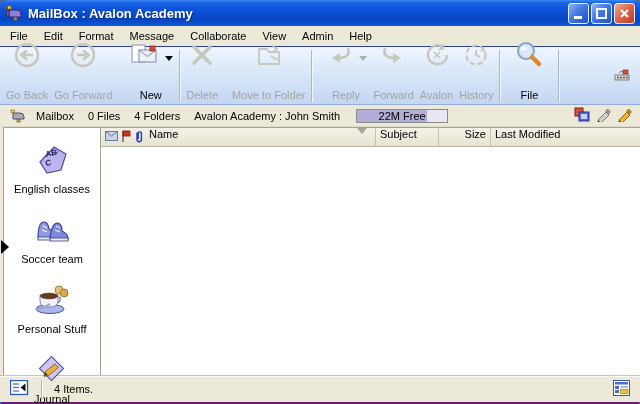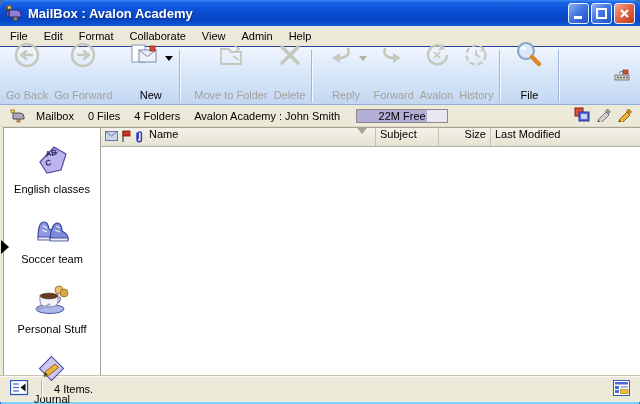--- a/index.html
+++ b/index.html
@@ -1,17 +1,17 @@
 <!DOCTYPE html>
 <html><head>
 <meta charset="utf-8">
 <style>
   html,body{margin:0;padding:0;background:#3a6ea5;}
   *{box-sizing:border-box;font-family:"Liberation Sans",sans-serif;}
-  .window{width:640px;height:404px;position:relative;background:#7dd3fc;
+  .window{width:640px;height:404px;position:relative;background:#701a75;
     border-radius:8px 8px 0 0;overflow:hidden;
     box-shadow:inset -1px 0 0 #3a6fd8, inset 1px 0 0 #3a6fd8;}
   
   .titlebar{height:26px;display:flex;align-items:center;padding:0 5px 0 6px;
     background:linear-gradient(180deg,#3a8af2 0%,#1a63e6 10%,#0b50d8 40%,#0746c2 75%,#0b52d2 92%,#1160e0 100%);}
   .app-icon{width:18px;height:16px;margin-right:4px;display:inline-flex;}
   .title-text{color:#fff;font-size:13px;font-weight:bold;flex:1;
     text-shadow:1px 1px 1px #10308c;white-space:nowrap;overflow:hidden;}
   .win-controls{display:flex;}
   .wc{width:21px;height:21px;border:1px solid #e8f0fc;border-radius:3px;margin-left:2px;
@@ -106,20 +106,21 @@
             <path d="M4 4 L11 11 M11 4 L4 11" stroke="#fff" stroke-width="2.2"></path>
           </svg>
       </button>
     </div>
   </div>
 
   <div class="menubar">
     <span class="menu-item">File</span>
     <span class="menu-item">Edit</span>
     <span class="menu-item">Format</span>
+    <span class="menu-item">Message</span>
     <span class="menu-item">Collaborate</span>
     <span class="menu-item">View</span>
     <span class="menu-item">Admin</span>
     <span class="menu-item">Help</span>
   </div>
 
   <div class="toolbar">
 
     <div class="tb-btn disabled">
       <span>
@@ -151,38 +152,38 @@
             <rect x="22" y="5" width="5" height="5" fill="#d84a34" stroke="#8c2a18" stroke-width="0.8"></rect>
           </svg>
         </span>
         <span class="caret"></span>
       </span>
       <span class="tb-label">New</span>
     </div>
 
     <div class="tb-sep"></div>
 
+    <div class="tb-btn disabled">
+      <span>
+        <svg width="30" height="30" viewBox="0 0 30 30">
+          <path d="M7 6 L23 22 M23 6 L7 22" stroke="#c6c8bc" stroke-width="3.6" stroke-linecap="round"></path>
+        </svg>
+      </span>
+      <span class="tb-label">Delete</span>
+    </div>
+
     <div class="tb-btn disabled" style="margin-left:8px;">
       <span>
         <svg width="32" height="30" viewBox="0 0 32 30">
           <path d="M6 8 h8 l2 3 h10 v12 H6 z" fill="none" stroke="#c6c8bc" stroke-width="1.8"></path>
           <path d="M20 5 l4 3 -4 3" fill="none" stroke="#c6c8bc" stroke-width="1.8"></path>
           <path d="M18 15 l6 4" stroke="#c6c8bc" stroke-width="1.8"></path>
         </svg>
       </span>
       <span class="tb-label">Move to Folder</span>
-    </div>
-
-    <div class="tb-btn disabled">
-      <span>
-        <svg width="30" height="30" viewBox="0 0 30 30">
-          <path d="M7 6 L23 22 M23 6 L7 22" stroke="#c6c8bc" stroke-width="3.6" stroke-linecap="round"></path>
-        </svg>
-      </span>
-      <span class="tb-label">Delete</span>
     </div>
 
     <div class="tb-sep"></div>
 
     <div class="tb-btn disabled" style="margin-left:6px;">
       <span class="icon-row">
         <span>
           <svg width="30" height="30" viewBox="0 0 30 30">
             <path d="M24 7 q3 10 -10 10" fill="none" stroke="#c6c8bc" stroke-width="2.6"></path>
             <path d="M16 12 l-8 5 8 5 z" fill="#c6c8bc"></path>

